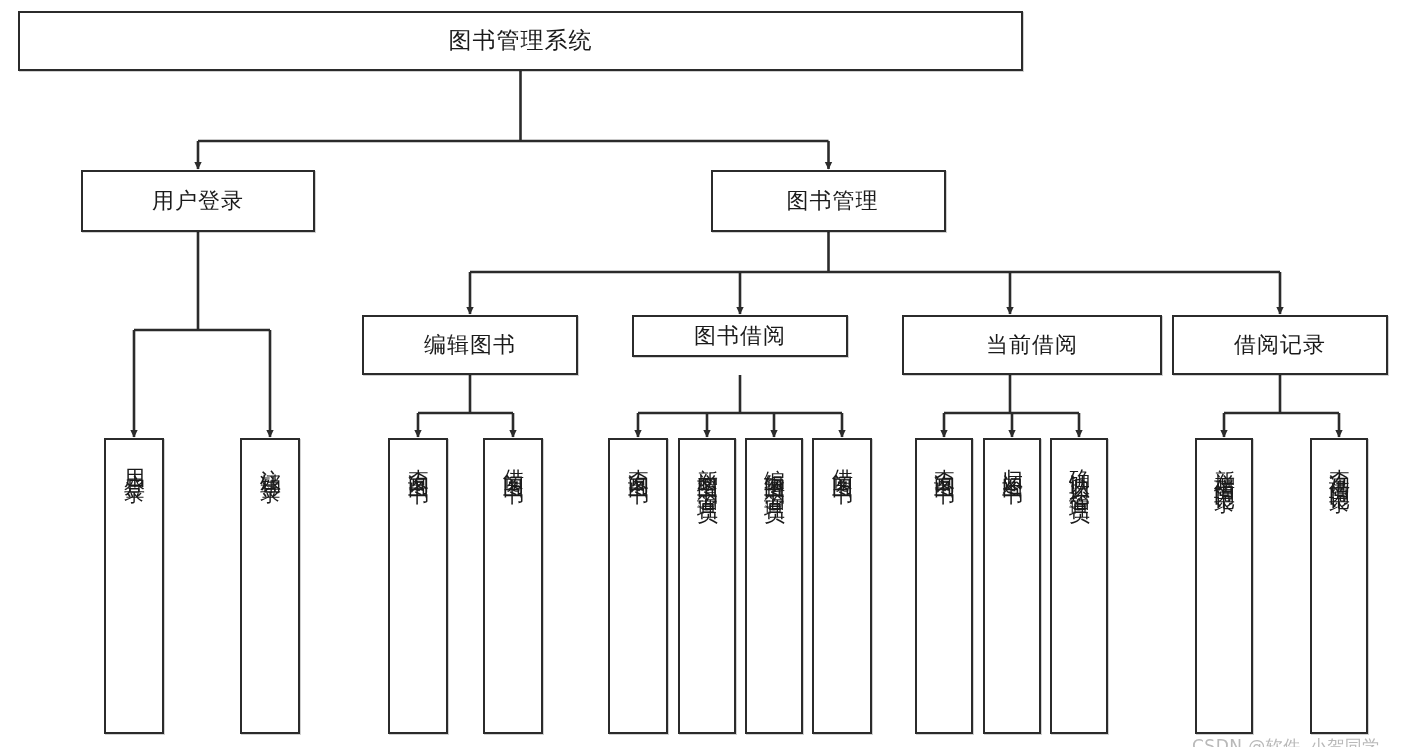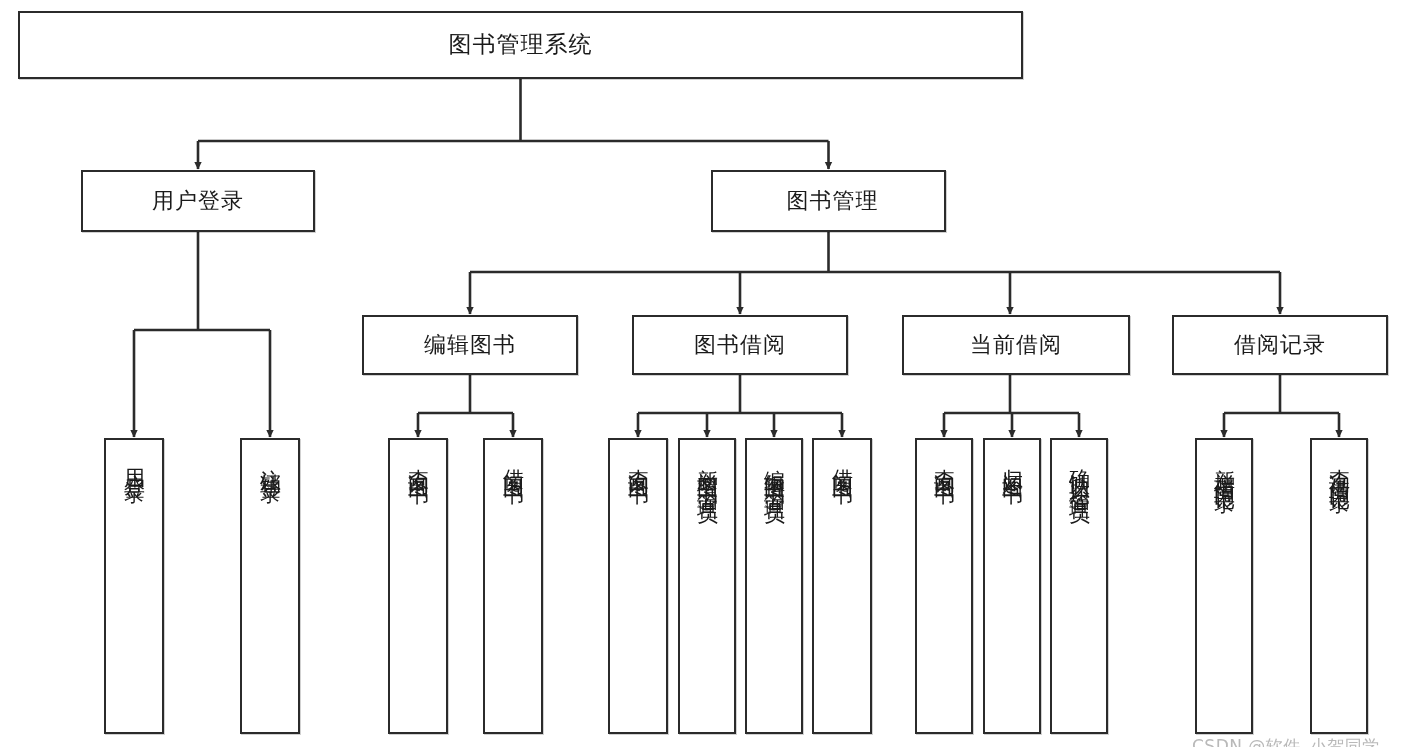--- a/index.html
+++ b/index.html
@@ -114,38 +114,38 @@
         <path d="M 944 413 L 944 437" marker-end="url(#arrowhead)"></path>
         <path d="M 1012 413 L 1012 437" marker-end="url(#arrowhead)"></path>
         <path d="M 1079 413 L 1079 437" marker-end="url(#arrowhead)"></path>
         <path d="M 1280 375 L 1280 413"></path>
         <path d="M 1224 413 L 1339 413"></path>
         <path d="M 1224 413 L 1224 437" marker-end="url(#arrowhead)"></path>
         <path d="M 1339 413 L 1339 437" marker-end="url(#arrowhead)"></path>
       </g>
   </svg>
 
-  <div class="node title horiz" style="left:18px;top:11px;width:1005px;height:68px;">
+  <div class="node title horiz" style="left:18px;top:11px;width:1005px;height:60px;">
     <span class="node-label">图书管理系统</span>
   </div>
 
   <div class="node horiz" style="left:81px;top:170px;width:234px;height:62px;">
     <span class="node-label">用户登录</span>
   </div>
   <div class="node horiz" style="left:711px;top:170px;width:235px;height:62px;padding-left:8px;">
     <span class="node-label">图书管理</span>
   </div>
 
   <div class="node horiz" style="left:362px;top:315px;width:216px;height:60px;">
     <span class="node-label">编辑图书</span>
   </div>
-  <div class="node horiz" style="left:632px;top:315px;width:216px;height:60px;">
+  <div class="node horiz" style="left:632px;top:315px;width:216px;height:42px;">
     <span class="node-label">图书借阅</span>
   </div>
-  <div class="node horiz" style="left:902px;top:315px;width:228px;height:60px;">
+  <div class="node horiz" style="left:902px;top:315px;width:260px;height:60px;">
     <span class="node-label">当前借阅</span>
   </div>
   <div class="node horiz" style="left:1172px;top:315px;width:216px;height:60px;">
     <span class="node-label">借阅记录</span>
   </div>
 
   <div class="node vert" style="left:104px;top:438px;width:60px;height:296px;">
     <span class="node-label">用户登录</span>
   </div>
   <div class="node vert" style="left:240px;top:438px;width:60px;height:296px;">

